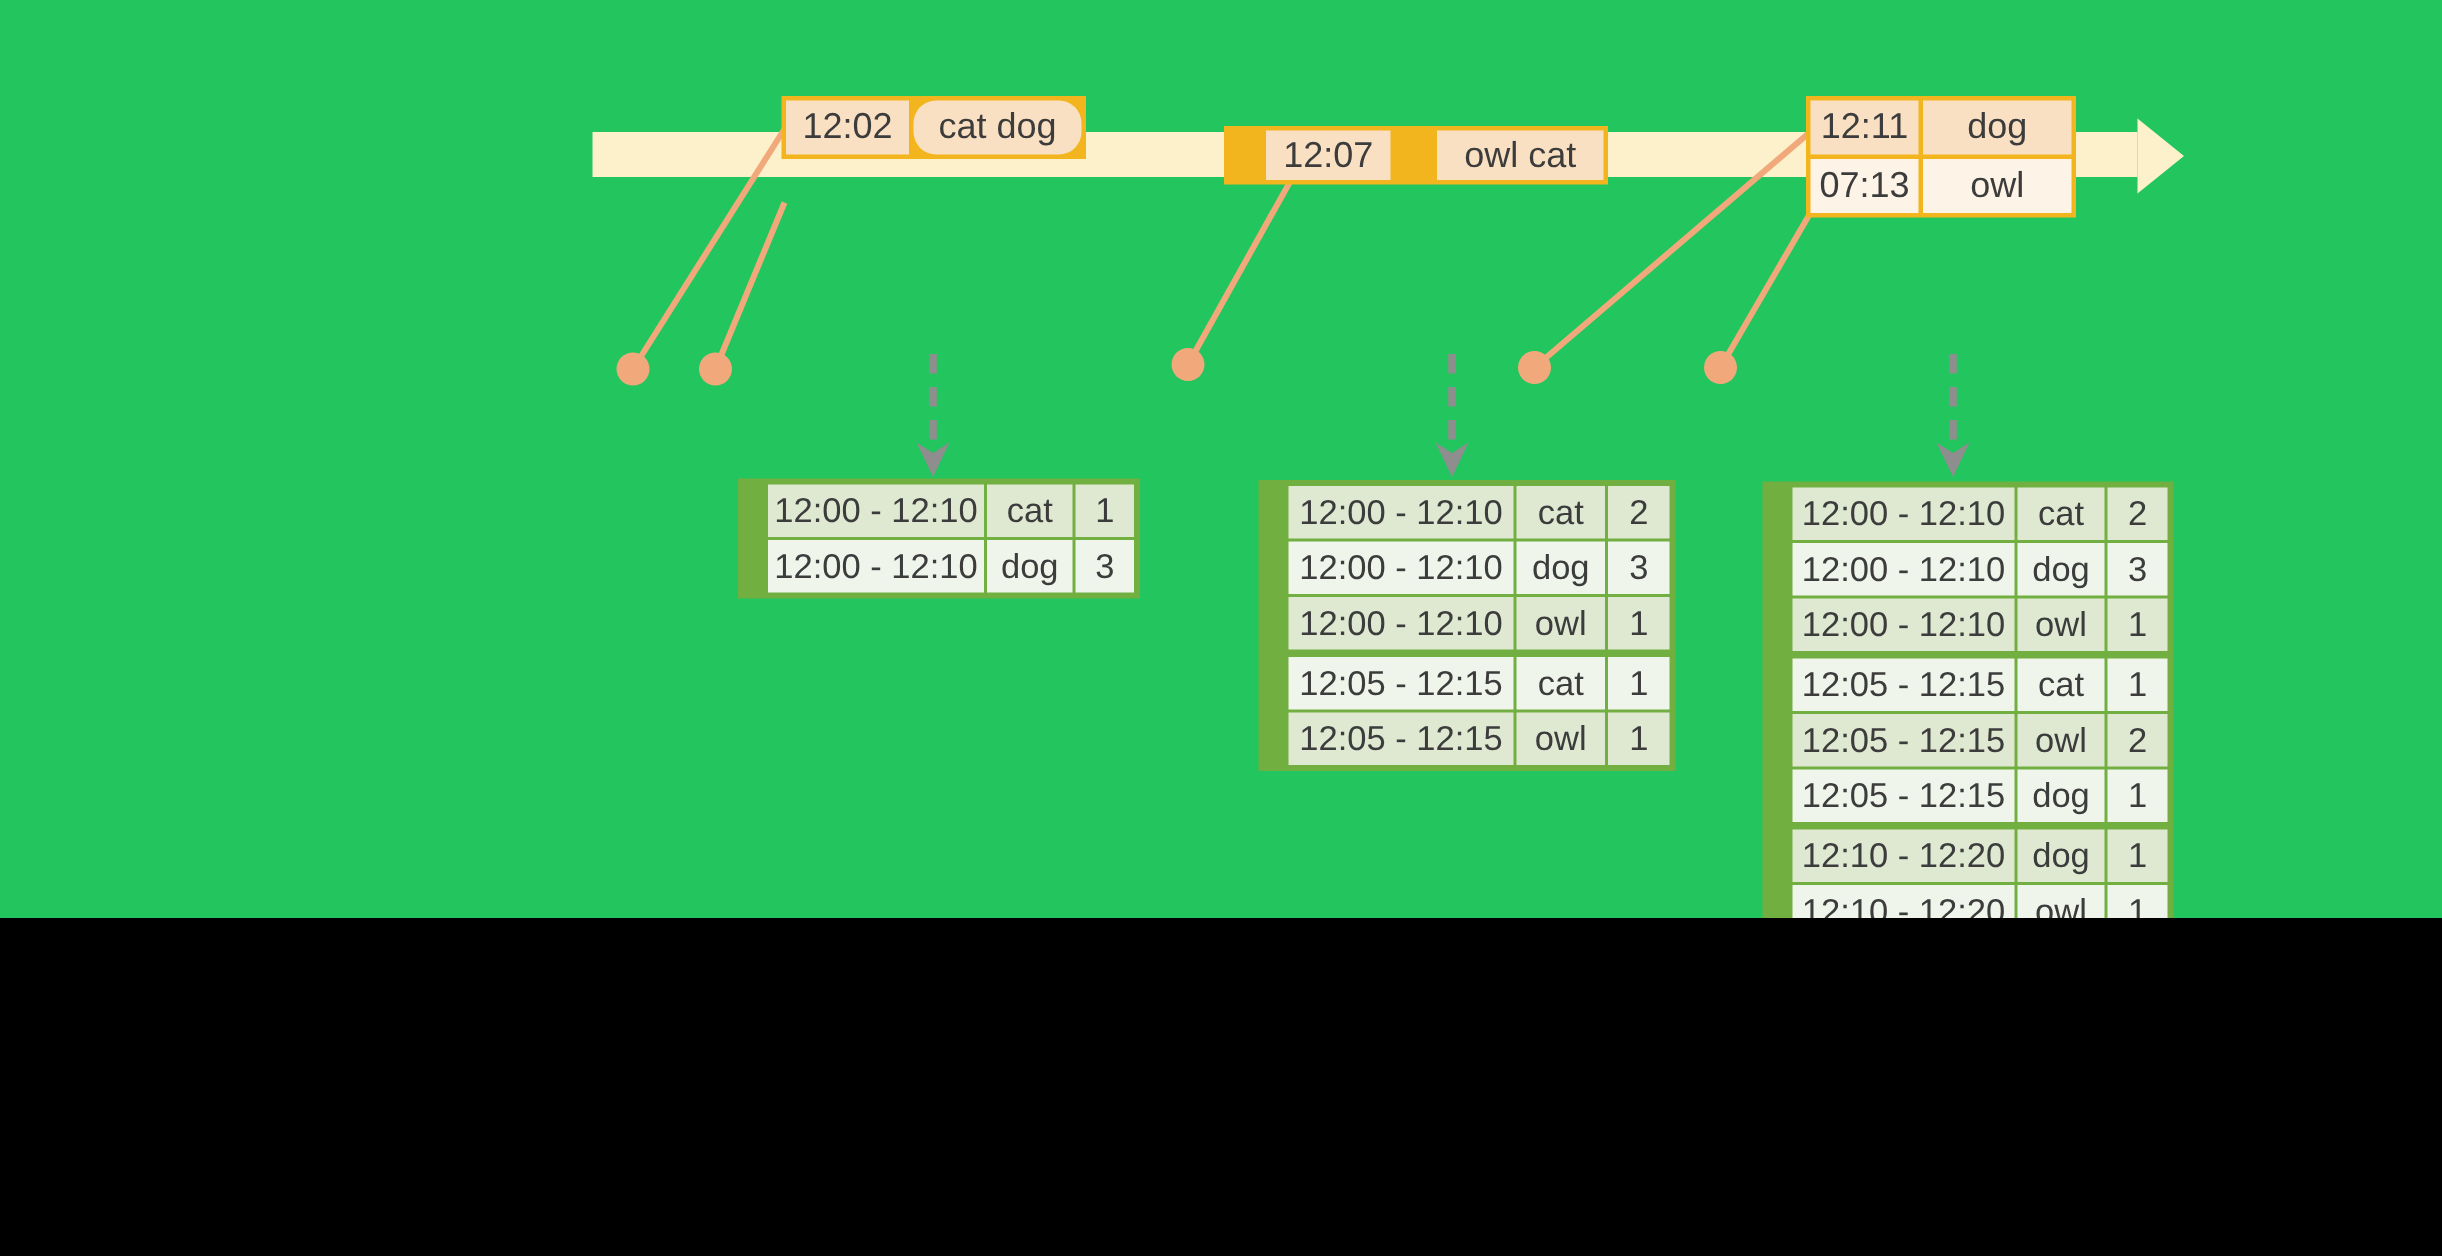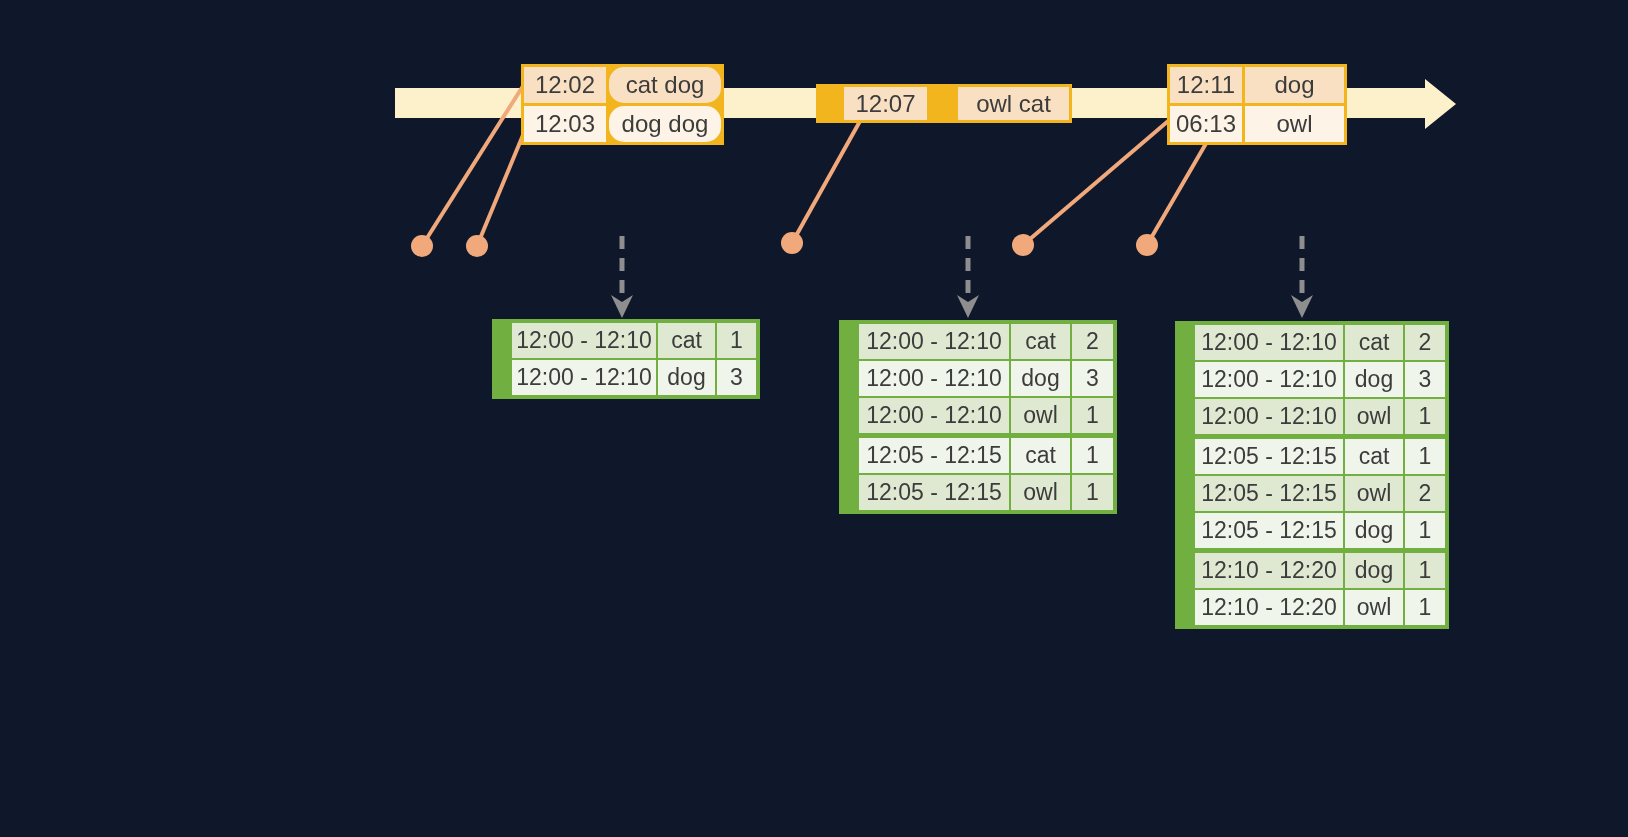--- a/index.html
+++ b/index.html
@@ -1,35 +1,35 @@
 <!DOCTYPE html>
 <html><head>
 <meta charset="utf-8">
 <style>
   html,body{margin:0;padding:0;background:#000;}
   .canvas{
-    position:relative;width:1628px;height:837px;background:#0f172a;
+    position:relative;width:1628px;height:612px;background:#22c55e;
     font-family:"Liberation Sans", sans-serif;color:#3C3C3C;overflow:hidden;text-decoration:underline;
   }
   
   .band{position:absolute;left:395px;top:88px;width:1030px;height:30px;background:#FCF1CB;}
   svg.overlay{position:absolute;left:0;top:0;width:1628px;height:837px;}
 
   
   .etable{position:absolute;background:#F2B51D;padding:3px;display:flex;flex-direction:column;gap:3px;font-size:24px;}
   .erow{display:flex;gap:3px;}
   .ecell{display:flex;align-items:center;justify-content:center;height:36px;}
   .erow.dark .ecell{background:#FAE0C2;}
   .erow.light .ecell{background:#FDF3E6;}
   #etable1{left:521px;top:64px;}
   #etable1 .t{width:82px;} #etable1 .w{width:112px;border-radius:15px;}
   #etable2{left:816px;top:84px;padding-left:28px;}
   #etable2 .ecell{height:33px;}
   #etable2 .t{width:83px;} #etable2 .w{width:111px;margin-left:28px;}
-  #etable3{left:1167px;top:64px;}
+  #etable3{left:1204px;top:64px;}
   #etable3 .t{width:72px;} #etable3 .w{width:99px;}
 
   
   .rtable{position:absolute;background:#72AF41;padding:4px;display:flex;flex-direction:column;font-size:23px;}
   .rrow{display:flex;gap:2px;margin-top:2px;padding-left:16px;}
   .rrow:first-child{margin-top:0;}
   .rrow.gs{margin-top:5px;}
   .rcell{display:flex;align-items:center;justify-content:center;height:35px;background:#F0F5EB;}
   .rrow:nth-child(odd) .rcell{background:#DFE9D2;}
   #rtable1{left:492px;top:319px;}
@@ -74,40 +74,36 @@
       <line x1="1302" y1="236" x2="1302" y2="299" stroke="#8E8E8E" stroke-width="5" stroke-dasharray="13 9"></line>
       <polygon points="1291,295 1302,318 1313,295 1302,302" fill="#8E8E8E"></polygon>
     </g>
   </svg>
 
   <div class="etable" id="etable1">
     <div class="erow dark">
       <div class="ecell t">12:02</div>
       <div class="ecell w">cat dog</div>
     </div>
-    <div class="erow light">
-      <div class="ecell t">12:03</div>
-      <div class="ecell w">dog dog</div>
-    </div>
   </div>
 
   <div class="etable" id="etable2">
     <div class="erow dark">
       <div class="ecell t">12:07</div>
       <div class="ecell w">owl cat</div>
     </div>
   </div>
 
   <div class="etable" id="etable3">
     <div class="erow dark">
       <div class="ecell t">12:11</div>
       <div class="ecell w">dog</div>
     </div>
     <div class="erow light">
-      <div class="ecell t">06:13</div>
+      <div class="ecell t">07:13</div>
       <div class="ecell w">owl</div>
     </div>
   </div>
 
   <div class="rtable" id="rtable1">
     <div class="rrow">
       <div class="rcell win">12:00 - 12:10</div>
       <div class="rcell word">cat</div>
       <div class="rcell cnt">1</div>
     </div>

